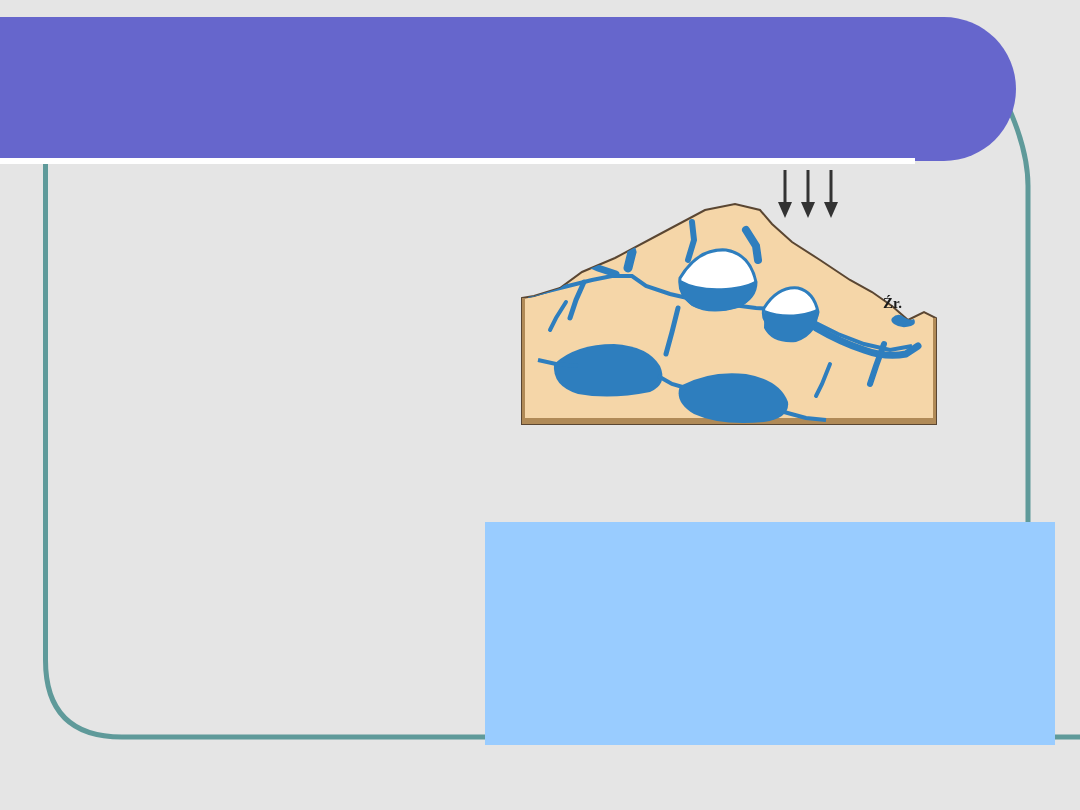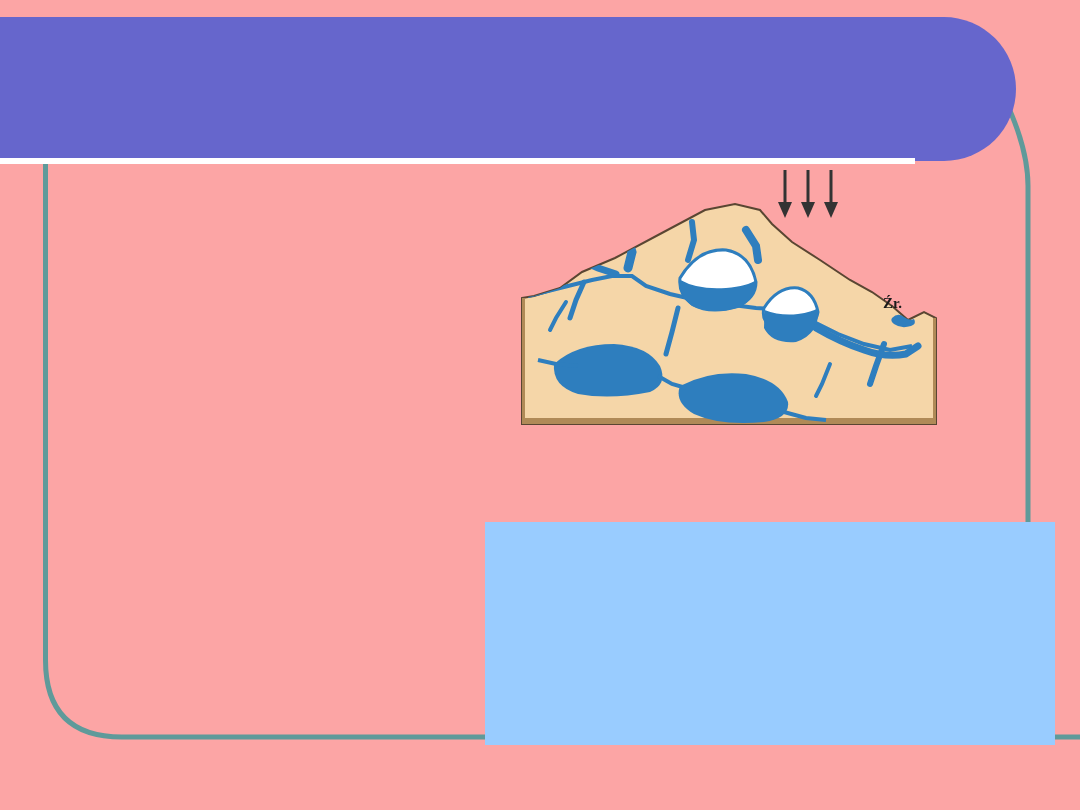--- a/index.html
+++ b/index.html
@@ -8,21 +8,21 @@
     padding: 0;
     background: #ffffff;
   }
   body {
     font-family: "Liberation Sans", sans-serif;
   }
   #slide {
     position: relative;
     width: 1080px;
     height: 810px;
-    background: #fca5a5;
+    background: #e5e5e5;
     overflow: hidden;
   }
 
   
   .frame-svg {
     position: absolute;
     left: 0;
     top: 0;
     width: 1080px;
     height: 810px;

